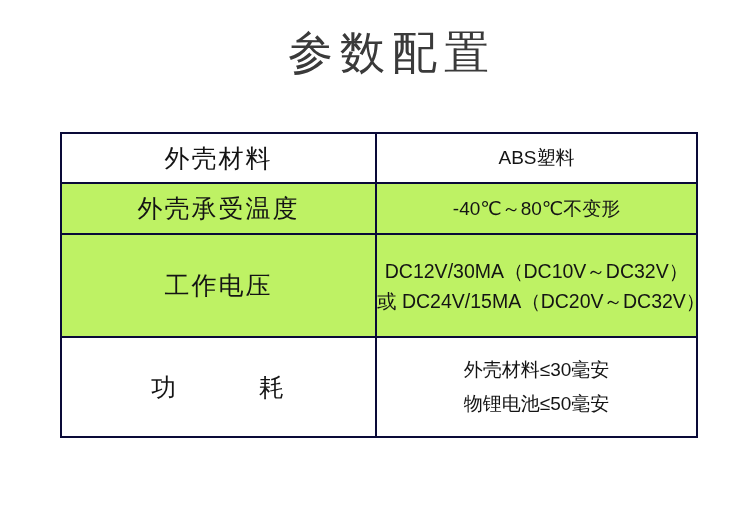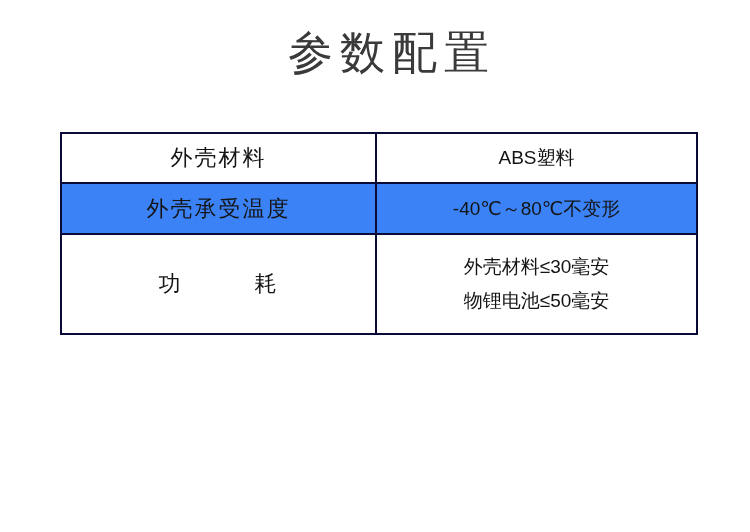--- a/index.html
+++ b/index.html
@@ -46,30 +46,30 @@
   }
   .spec-table col.c1 { width: 315px; }
   .spec-table col.c2 { width: 321px; }
   .spec-table td {
     border: 2px solid #0a0a38;
     text-align: center;
     vertical-align: middle;
     color: #141414;
     background: #ffffff;
   }
-  tr.shaded td { background: #3b82f6; }
+  tr.shaded td { background: #bef264; }
 
   tr.r1 { height: 50px; }
   tr.r2 { height: 51px; }
   tr.r3 { height: 100px; }
   tr.r4 { height: 103px; }
   tr.r5 { height: 100px; }
 
   td.label-cell {
-    font-size: 22px;
+    font-size: 25px;
     letter-spacing: 2px;
   }
   td.value-cell {
     font-size: 19px;
     line-height: 34px;
   }
   td.value-cell .line { display: block; white-space: nowrap; }
 
   
   tr.r4 td.value-cell {
@@ -98,20 +98,27 @@
         <td class="value-cell">
           <span class="line">ABS塑料</span>
         </td>
       </tr>
       <tr class="r2 shaded">
         <td class="label-cell">外壳承受温度</td>
         <td class="value-cell">
           <span class="line">-40℃～80℃不变形</span>
         </td>
       </tr>
+      <tr class="r4 shaded">
+        <td class="label-cell">工作电压</td>
+        <td class="value-cell">
+          <span class="line">DC12V/30MA（DC10V～DC32V）</span>
+          <span class="line">或 DC24V/15MA（DC20V～DC32V）</span>
+        </td>
+      </tr>
       <tr class="r5">
         <td class="label-cell">功　　　耗</td>
         <td class="value-cell">
           <span class="line">外壳材料≤30毫安</span>
           <span class="line">物锂电池≤50毫安</span>
         </td>
       </tr>
     </tbody>
   </table>
 

